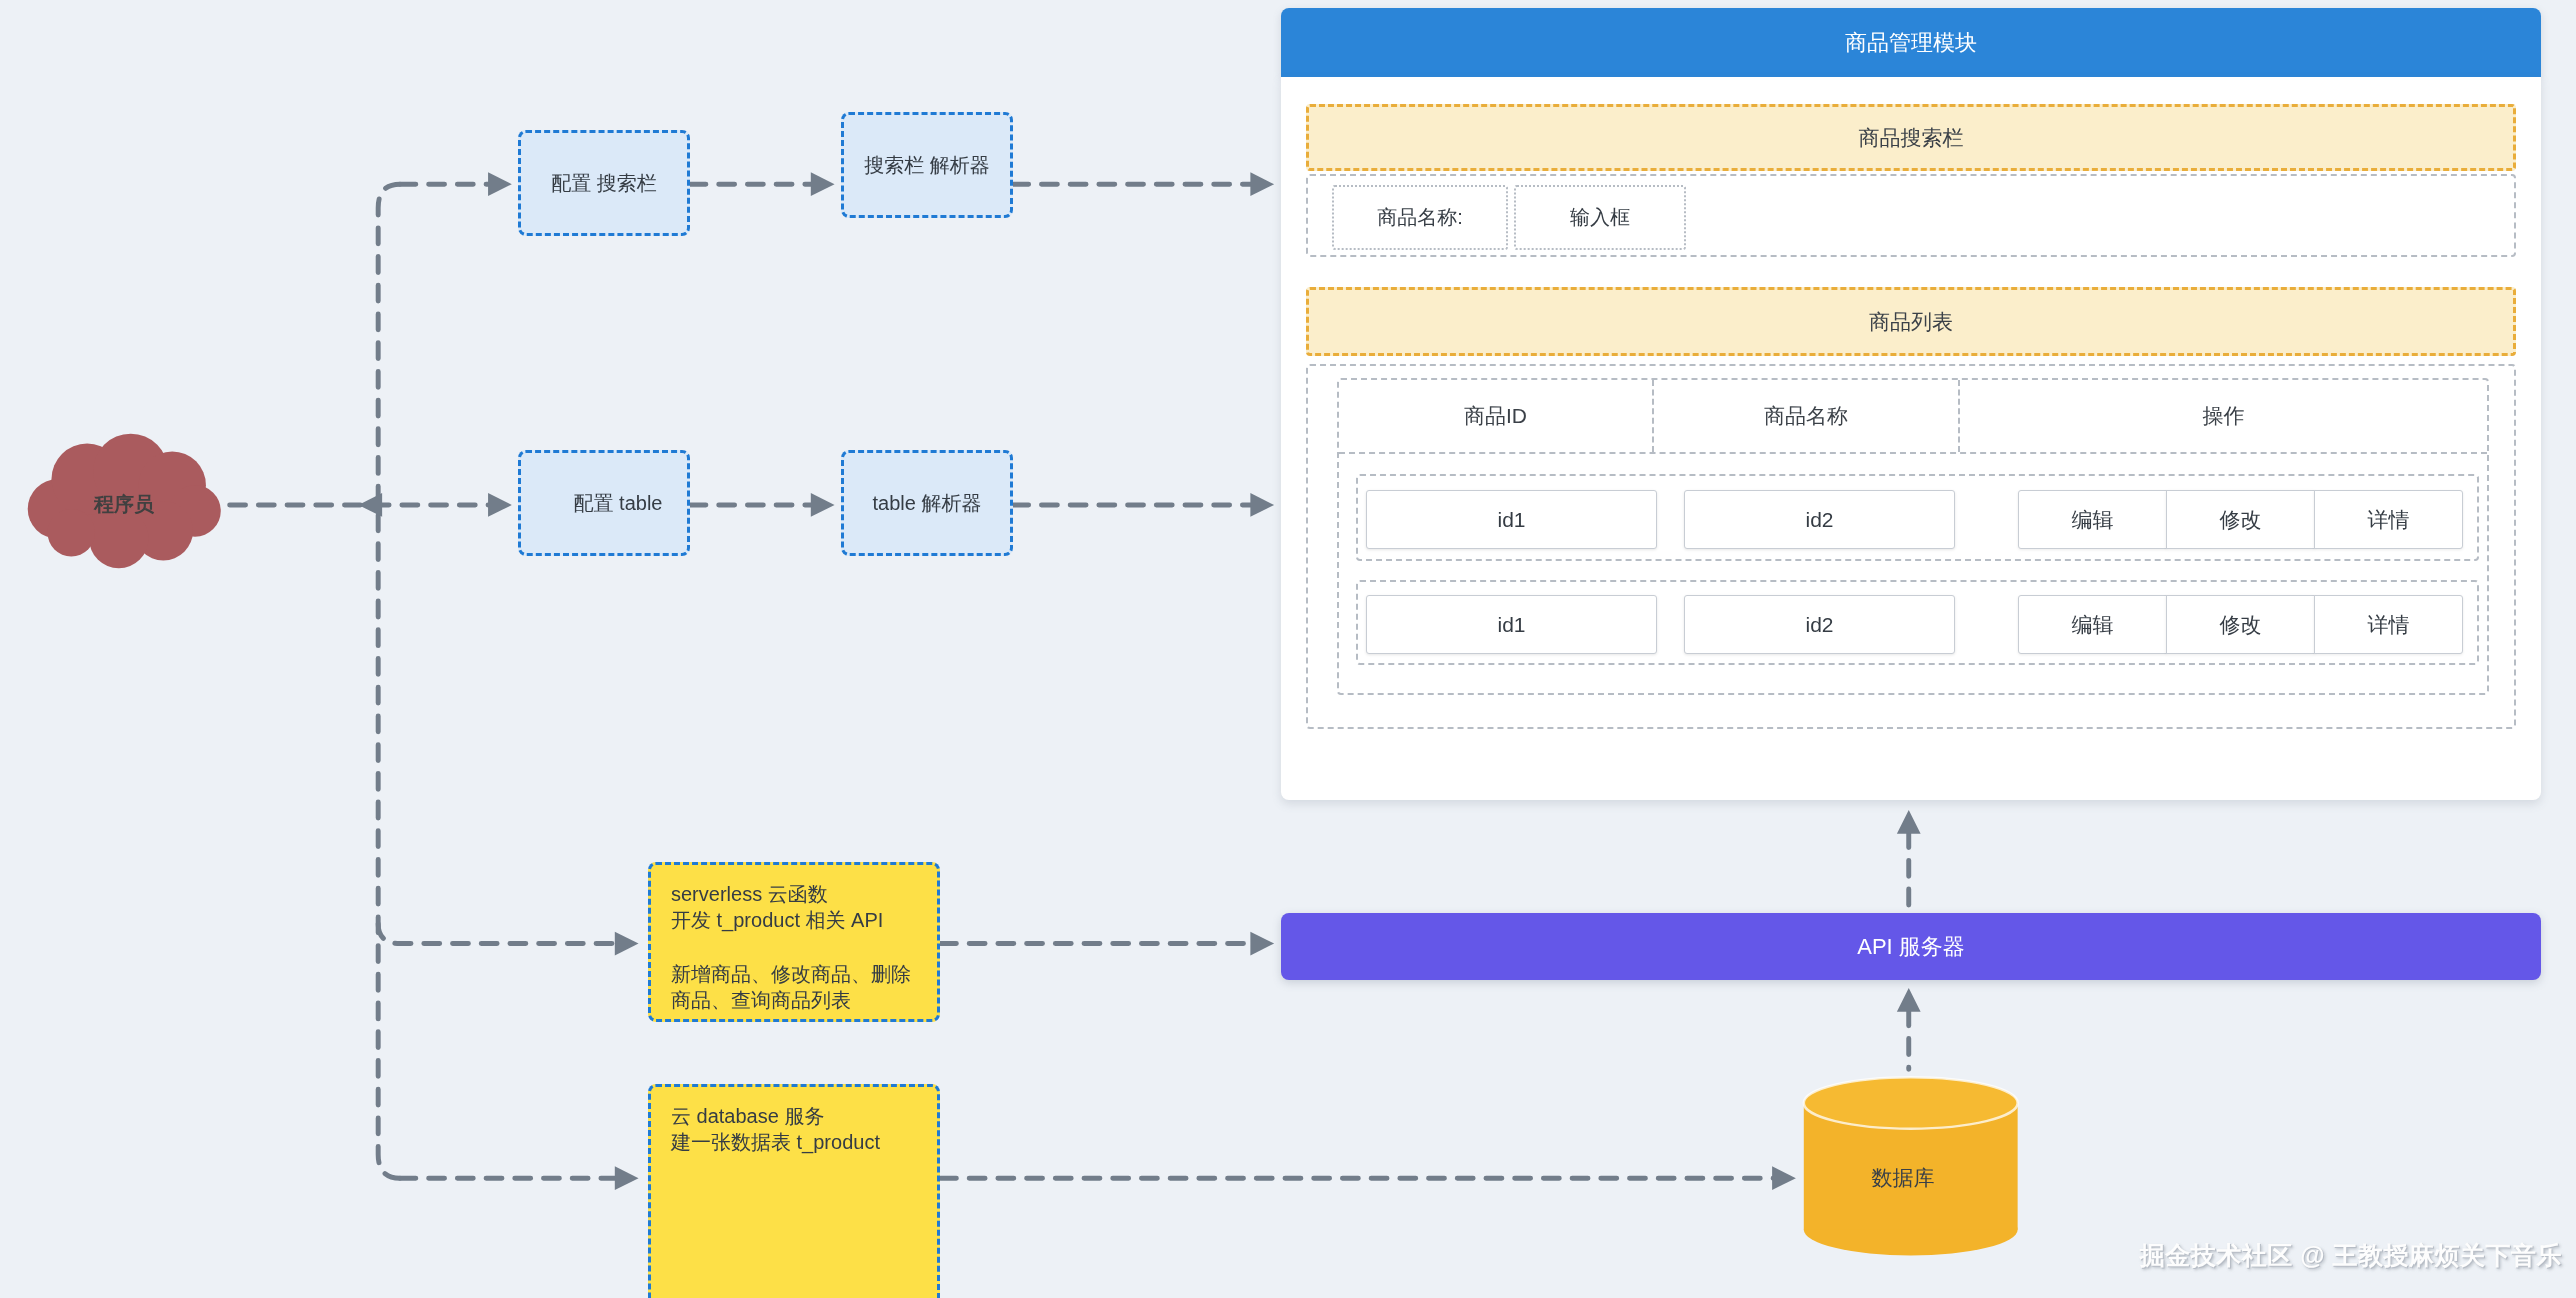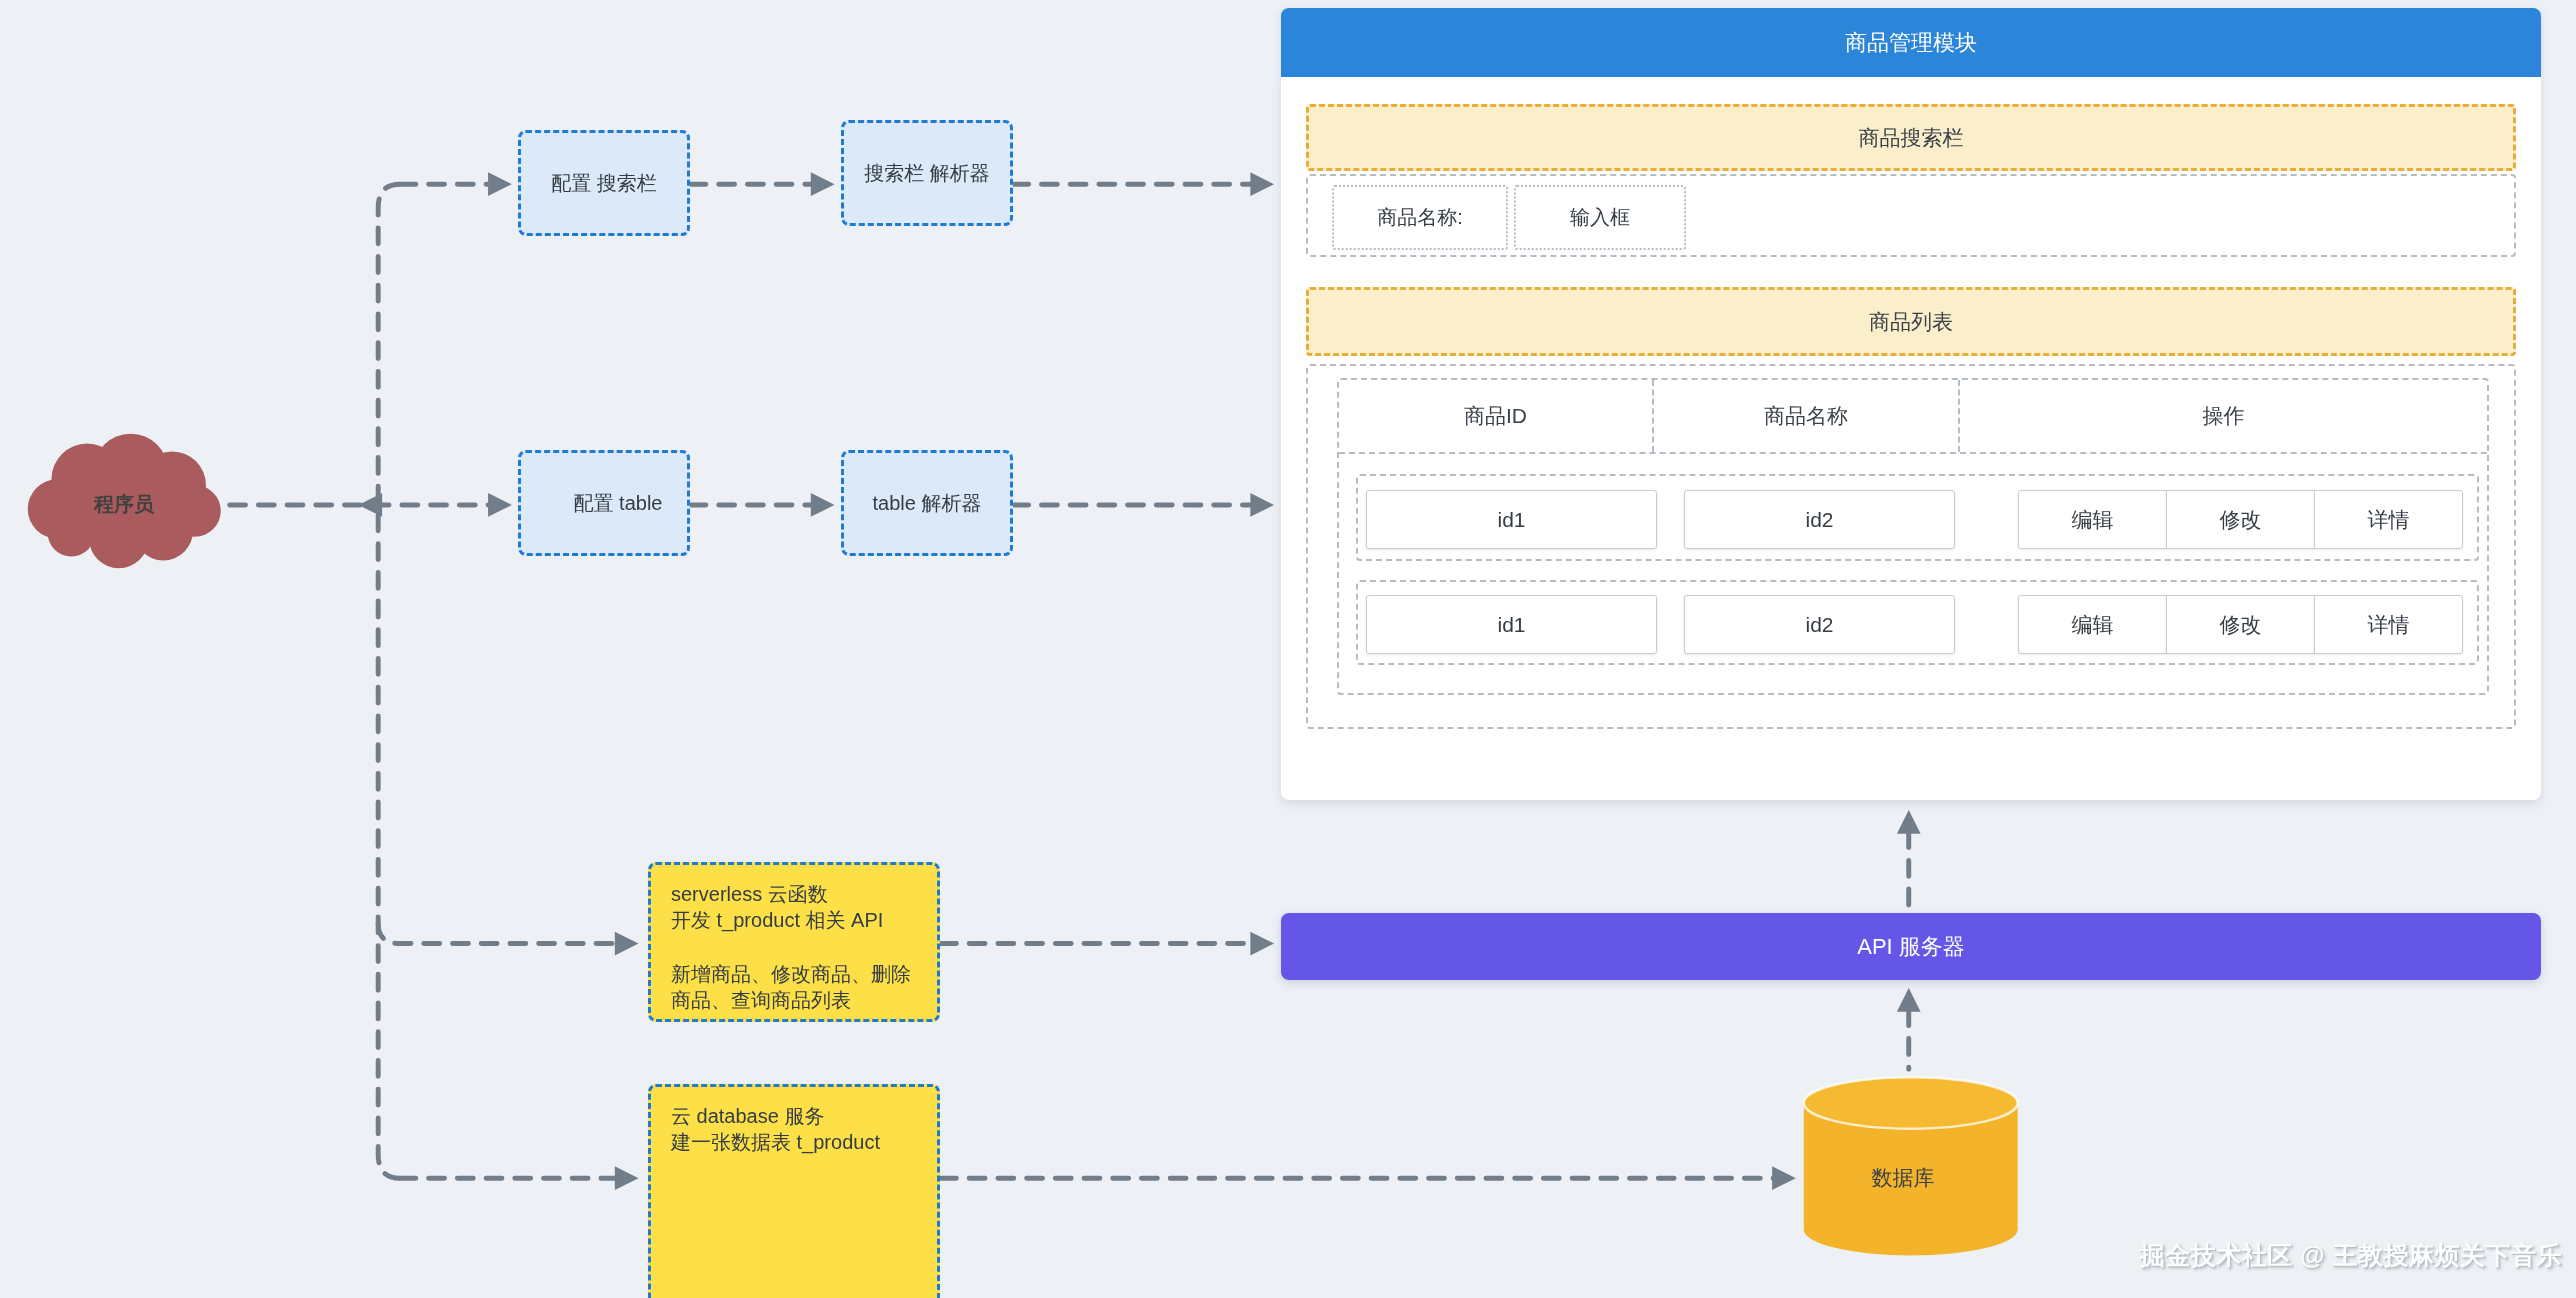--- a/index.html
+++ b/index.html
@@ -93,21 +93,21 @@
       <rect x="1822" y="1114" width="216" height="128" fill="#f3b32a"></rect>
       <ellipse cx="1930" cy="1114" rx="108" ry="26" fill="#f6ba32" stroke="rgba(255,255,255,0.75)" stroke-width="2.5"></ellipse>
     </g>
   </svg>
 
   <div class="abs center cloud-label">程序员</div>
 
   <div class="abs center flow-box" style="left:518px;top:130px;width:172px;height:106px;">
     <span>配置 搜索栏</span>
   </div>
-  <div class="abs center flow-box" style="left:841px;top:120px;width:172px;height:106px;">
+  <div class="abs center flow-box" style="left:841px;top:112px;width:172px;height:106px;">
     <span>搜索栏 解析器</span>
   </div>
 
   <div class="abs center flow-box" style="left:518px;top:450px;width:172px;height:106px;padding-left:28px;">
     <span>配置 table</span>
   </div>
   <div class="abs center flow-box" style="left:841px;top:450px;width:172px;height:106px;">
     <span>table 解析器</span>
   </div>
 

